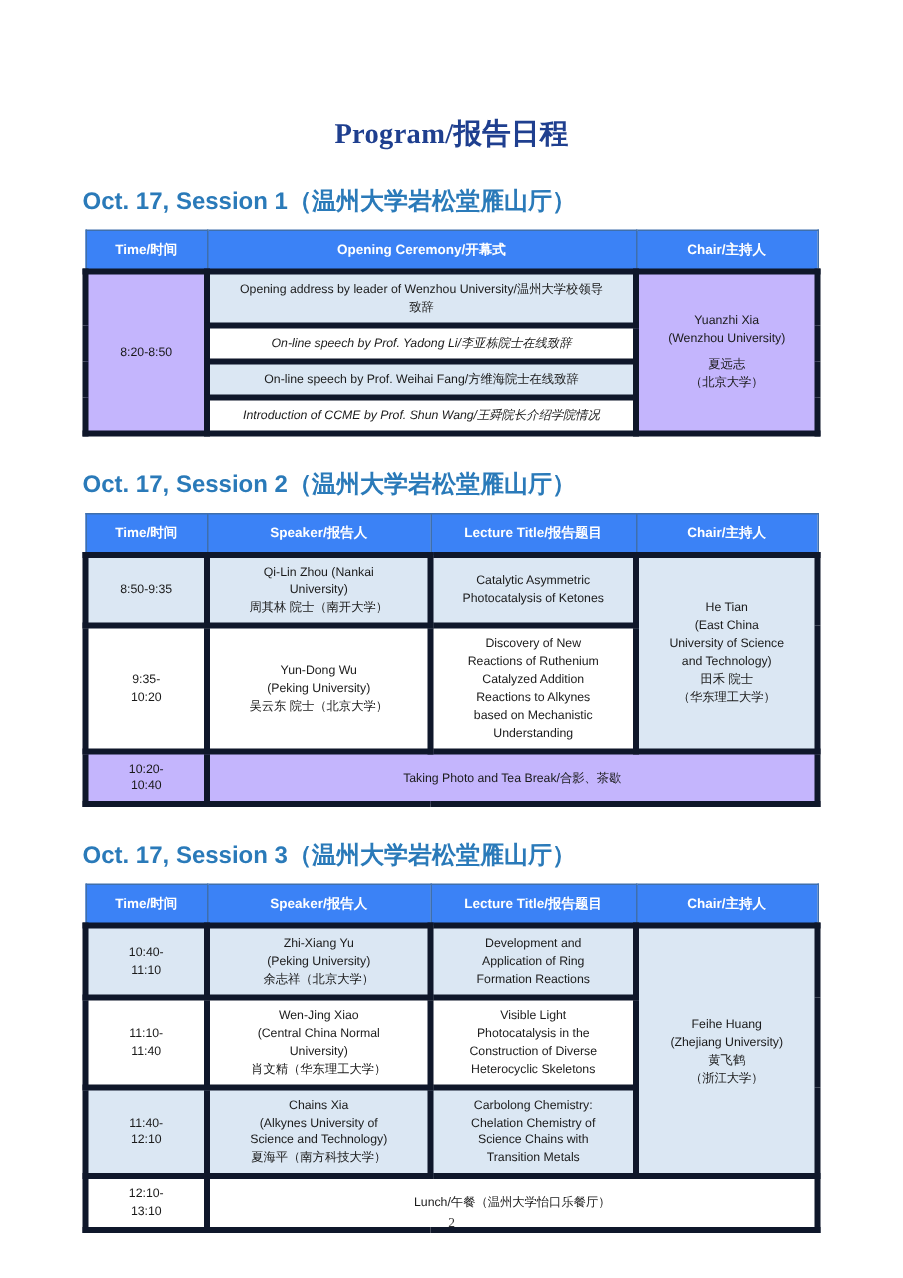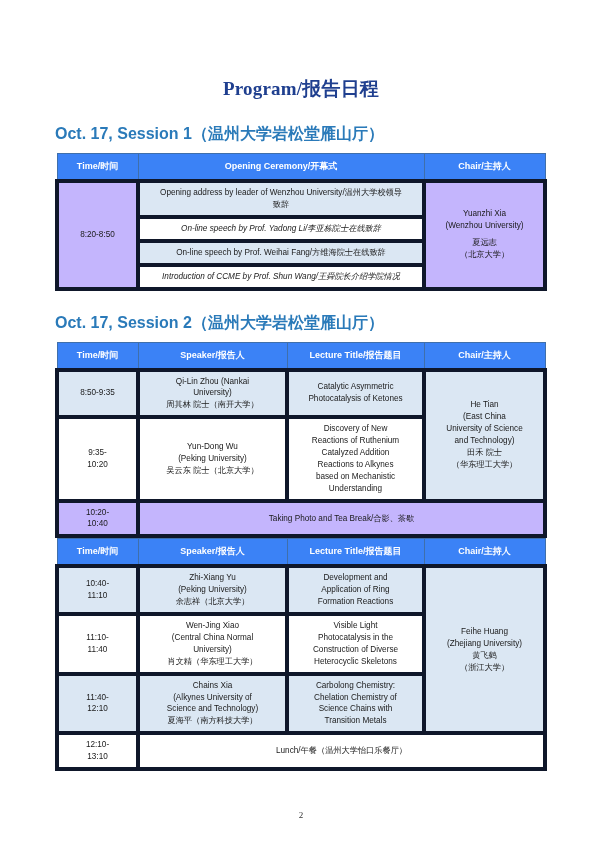--- a/index.html
+++ b/index.html
@@ -172,20 +172,21 @@
         </td>
         <td>Discovery of New Reactions of Ruthenium Catalyzed Addition Reactions to Alkynes based on Mechanistic Understanding</td>
       </tr>
       <tr class="merged-note">
         <td class="cell-time">10:20-10:40</td>
         <td colspan="3">Taking Photo and Tea Break/合影、茶歇</td>
       </tr>
     </tbody>
   </table>
 
+  <div class="section-heading">Oct. 17, Session 3（温州大学岩松堂雁山厅）</div>
   <table class="schedule">
     <thead>
       <tr>
         <th class="cell-time">Time/时间</th>
         <th style="width:140px">Speaker/报告人</th>
         <th>Lecture Title/报告题目</th>
         <th class="cell-chair">Chair/主持人</th>
       </tr>
     </thead>
     <tbody>

